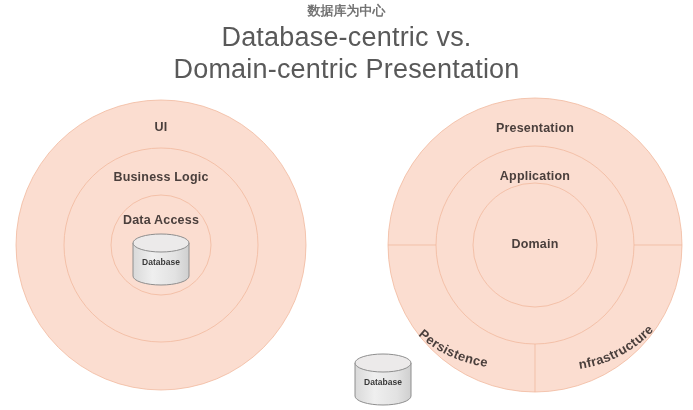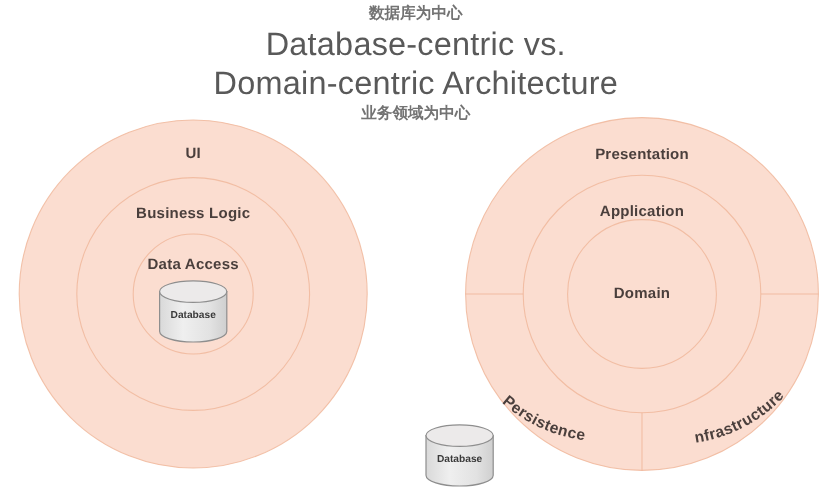--- a/index.html
+++ b/index.html
@@ -153,17 +153,16 @@
     <g>
       <path class="db-body" d="M 355 363 L 355 396 A 28 9 0 0 0 411 396 L 411 363 Z"></path>
       <ellipse class="db-top" cx="383" cy="363" rx="28" ry="9"></ellipse>
       <text class="db-text" x="383" y="383">Database</text>
     </g>
   </svg>
 
   <div class="cn-note cn-top">数据库为中心</div>
 
   <div class="title-main">Database-centric vs.
-Domain-centric Architecture</div>
+Domain-centric Presentation</div>
 
-  <div class="cn-note cn-bottom">业务领域为中心</div>
 
 </div>
 
 </body></html>

